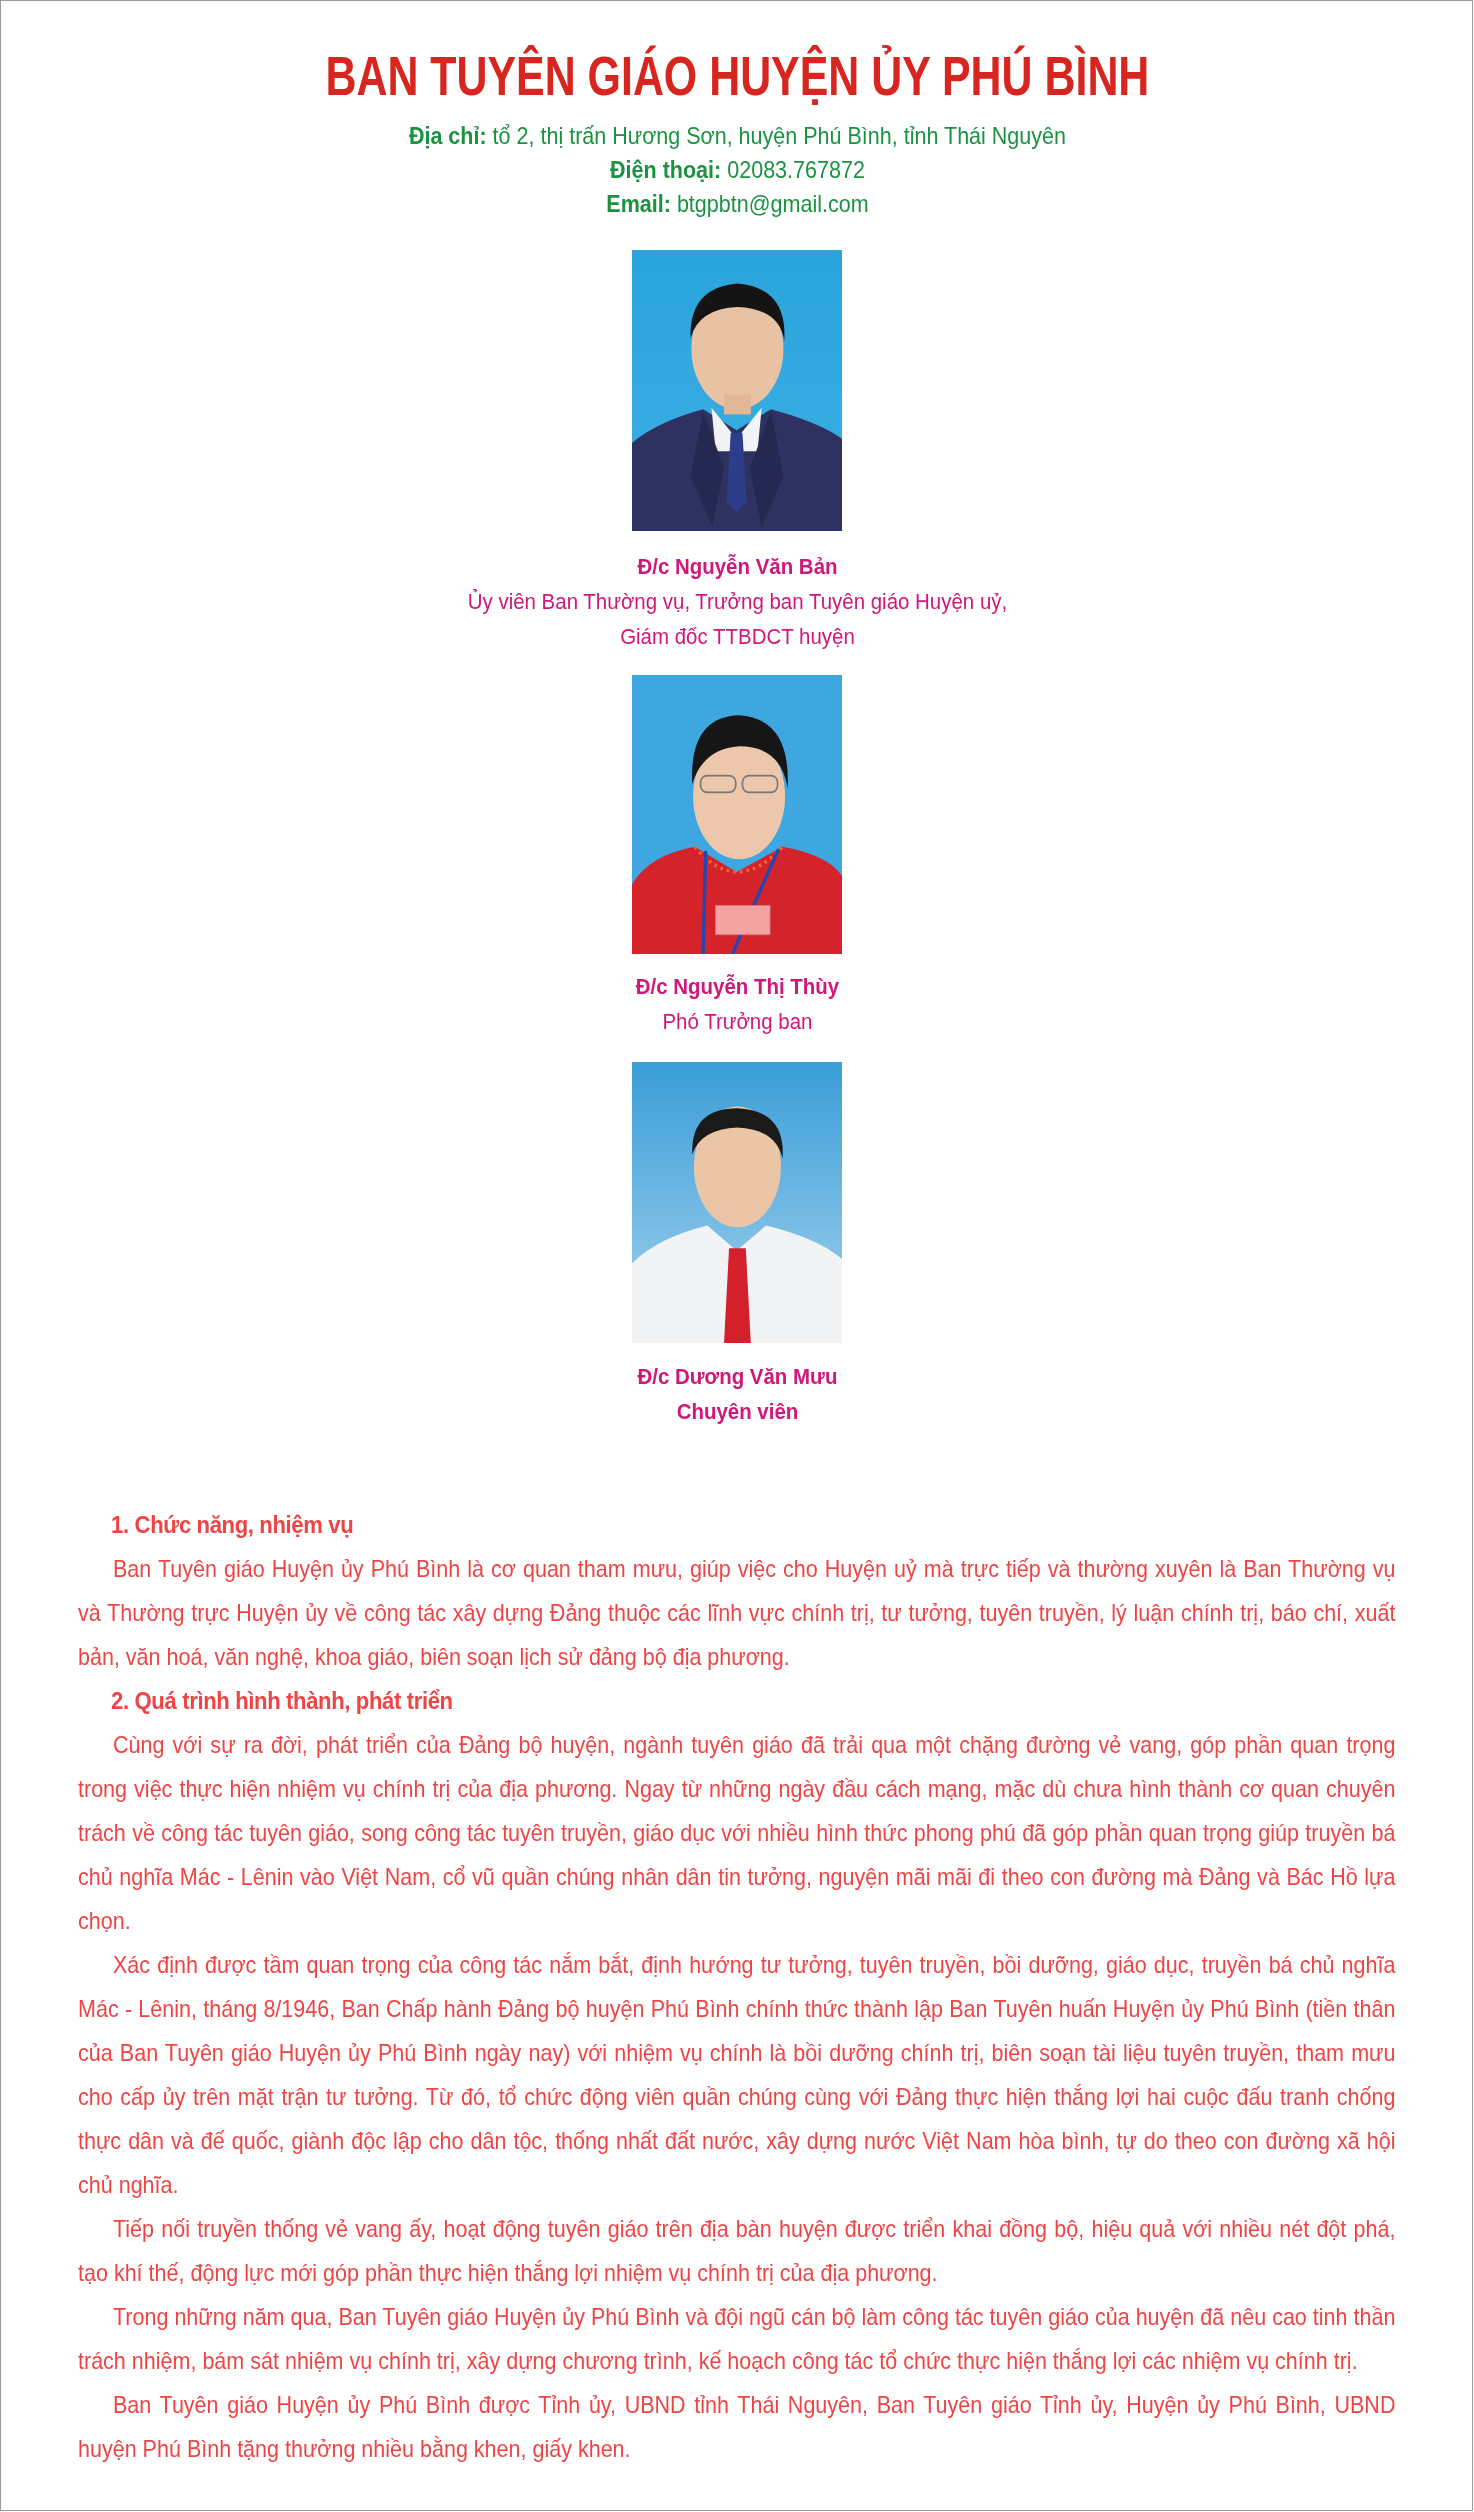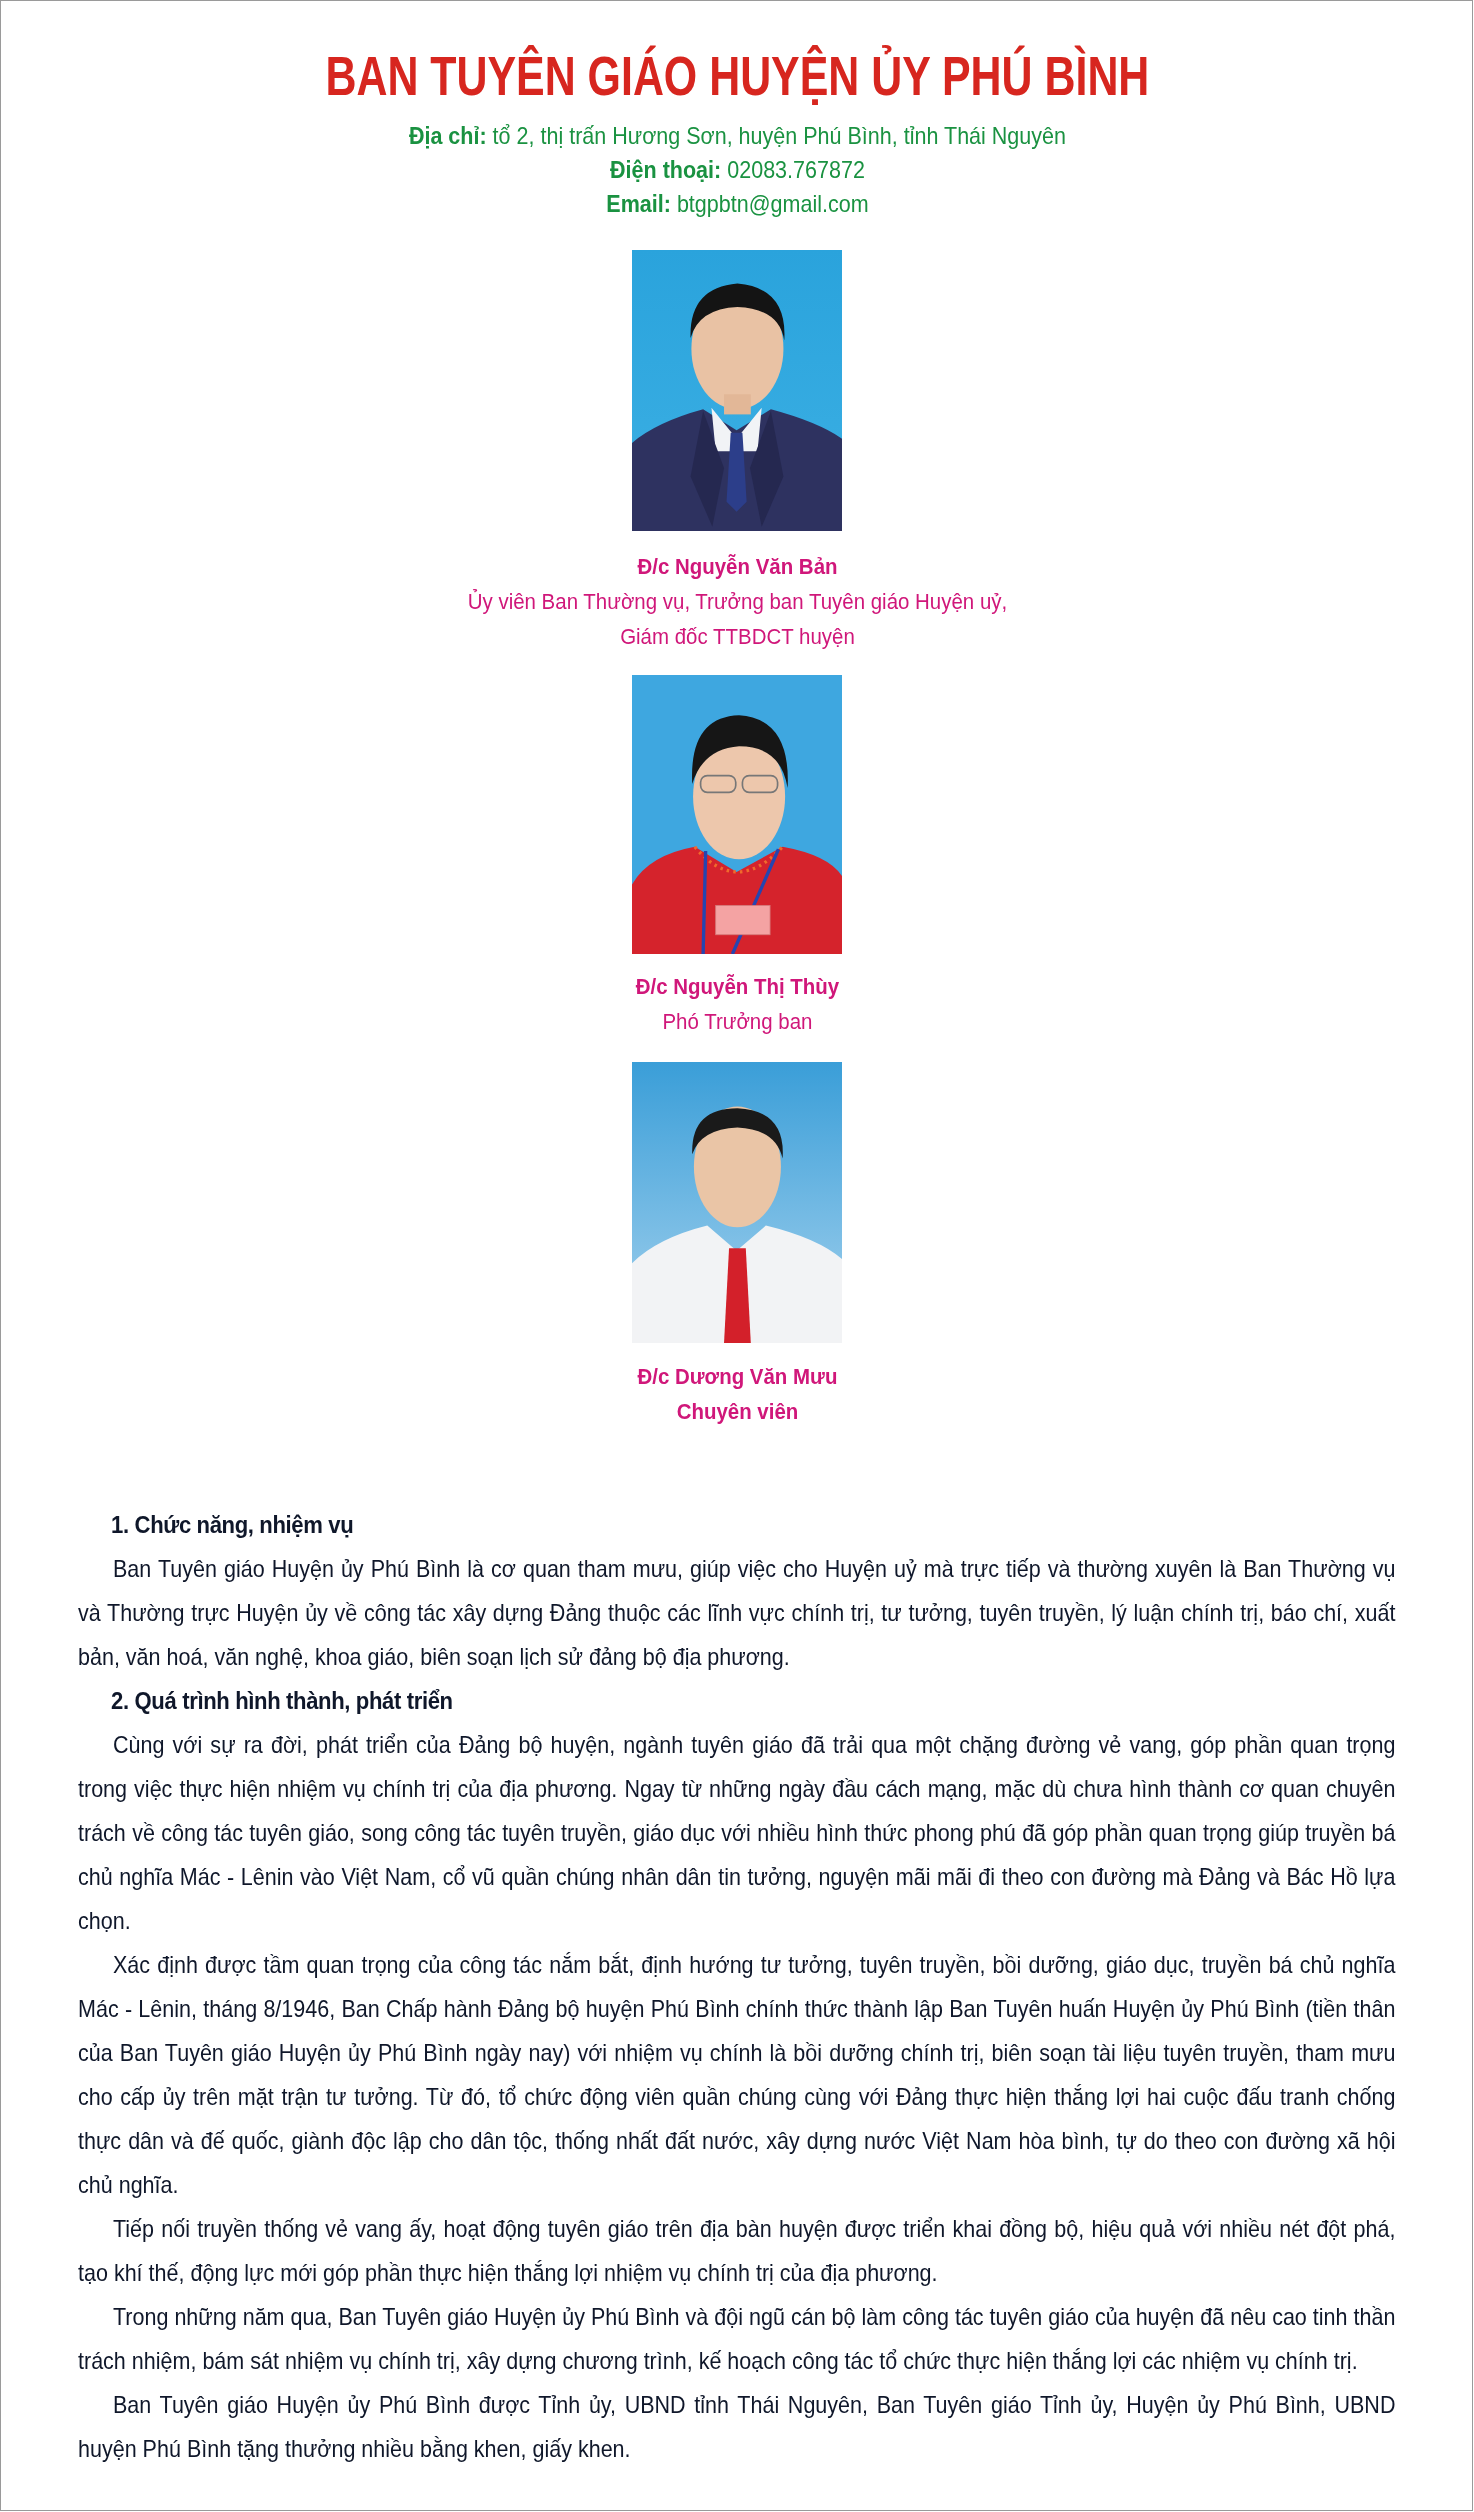--- a/index.html
+++ b/index.html
@@ -41,21 +41,21 @@
     transform: scaleX(0.93); transform-origin: 737px 0;
   }
   .caption .name { font-weight: bold; }
   .caption-1 { top: 549px; }
   .caption-2 { top: 969px; }
   .caption-3 { top: 1359px; }
   .caption-3 .role { font-weight: bold; }
 
   .body {
     position: absolute; left: 78px; top: 1503px; width: 1318px;
-    font-family: "Liberation Sans", sans-serif; color: #0f172a;
+    font-family: "Liberation Sans", sans-serif; color: #ef4444;
     font-size: 23.4px; line-height: 44px;
   }
   .body .inner {
     width: 1432px; transform: scaleX(0.92); transform-origin: 0 0;
   }
   .body h2 {
     margin: 0; font-size: 24px; line-height: 44px; font-weight: bold;
     padding-left: 36px; letter-spacing: -0.4px;
   }
   .body p {

